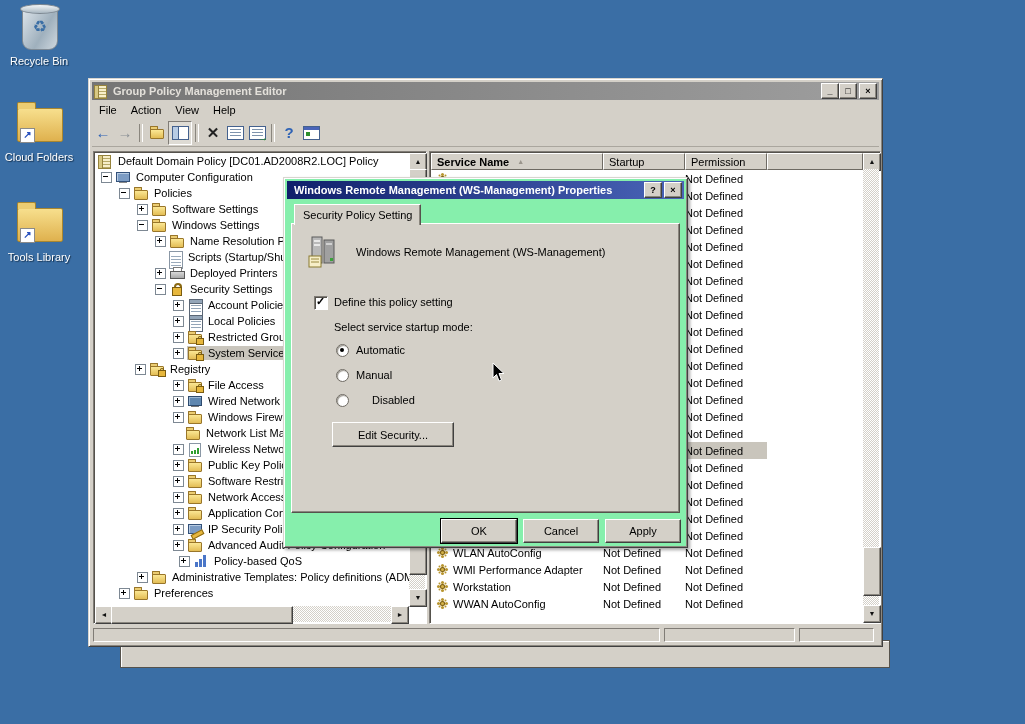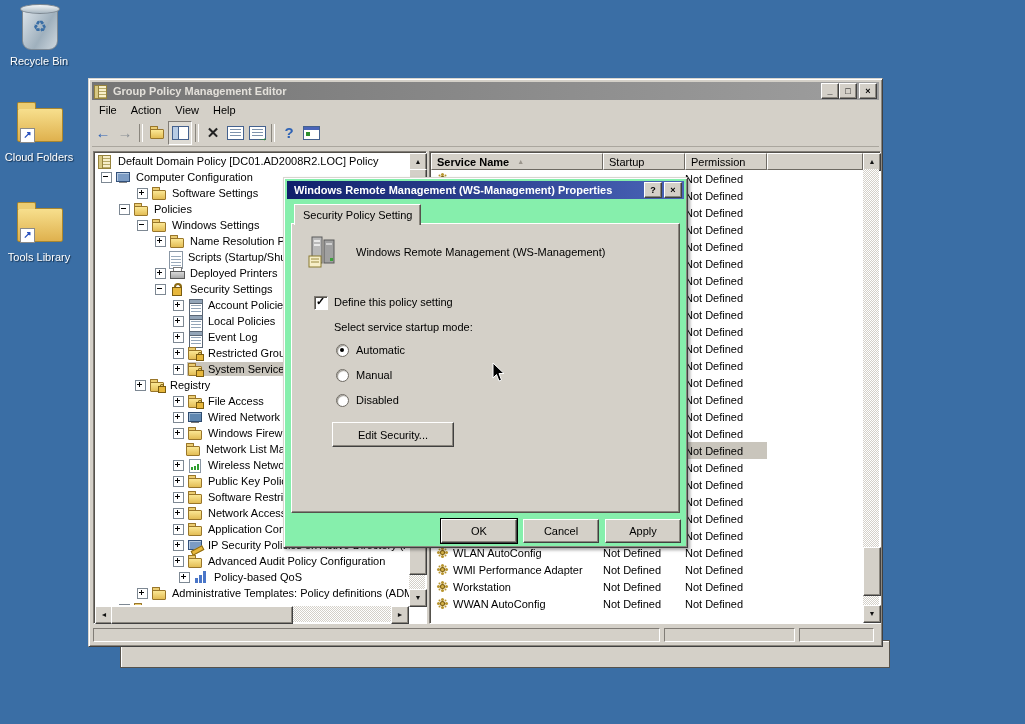--- a/index.html
+++ b/index.html
@@ -224,35 +224,35 @@
             <span class="tlabel">Default Domain Policy [DC01.AD2008R2.LOC] Policy</span>
           </span>
         </div>
         <div class="tree-row" style="padding-left: 6px;">
           <span class="expander"></span>
           <span class="sel">
             <span class="ic ic-computer"></span>
             <span class="tlabel">Computer Configuration</span>
           </span>
         </div>
-        <div class="tree-row" style="padding-left: 42px;">
-          <span class="expander plus"></span>
-          <span class="sel">
-            <span class="ic ic-folder"></span>
-            <span class="tlabel">Software Settings</span>
-          </span>
-        </div>
         <div class="tree-row" style="padding-left: 24px;">
           <span class="expander"></span>
           <span class="sel">
             <span class="ic ic-folder"></span>
             <span class="tlabel">Policies</span>
           </span>
         </div>
         <div class="tree-row" style="padding-left: 42px;">
+          <span class="expander plus"></span>
+          <span class="sel">
+            <span class="ic ic-folder"></span>
+            <span class="tlabel">Software Settings</span>
+          </span>
+        </div>
+        <div class="tree-row" style="padding-left: 42px;">
           <span class="expander"></span>
           <span class="sel">
             <span class="ic ic-folder"></span>
             <span class="tlabel">Windows Settings</span>
           </span>
         </div>
         <div class="tree-row" style="padding-left: 60px;">
           <span class="expander plus"></span>
           <span class="sel">
             <span class="ic ic-folder"></span>
@@ -285,27 +285,20 @@
           <span class="sel">
             <span class="ic ic-policydoc"></span>
             <span class="tlabel">Account Policies</span>
           </span>
         </div>
         <div class="tree-row" style="padding-left: 78px;">
           <span class="expander plus"></span>
           <span class="sel">
             <span class="ic ic-policydoc"></span>
             <span class="tlabel">Local Policies</span>
-          </span>
-        </div>
-        <div class="tree-row" style="padding-left: 78px;">
-          <span class="expander plus"></span>
-          <span class="sel">
-            <span class="ic ic-policydoc"></span>
-            <span class="tlabel">Event Log</span>
           </span>
         </div>
         <div class="tree-row" style="padding-left: 78px;">
           <span class="expander plus"></span>
           <span class="sel">
             <span class="ic ic-folder-lock">
               <span class="lockdot"></span>
             </span>
             <span class="tlabel">Restricted Groups</span>
           </span>
@@ -743,21 +736,21 @@
     <span class="dlg-label" style="left:42px;top:72px;">Define this policy setting</span>
 
     <span class="dlg-label" style="left:42px;top:97px;">Select service startup mode:</span>
 
     <div id="radio-group">
         <span class="radio checked" style="left: 44px; top: 120px;"></span>
         <span class="dlg-label" style="left: 64px; top: 120px;">Automatic</span>
         <span class="radio" style="left: 44px; top: 145px;"></span>
         <span class="dlg-label" style="left: 64px; top: 145px;">Manual</span>
         <span class="radio" style="left: 44px; top: 170px;"></span>
-        <span class="dlg-label" style="left: 64px; top: 170px;">Disabled</span>
+        <span class="dlg-label" style="left: 80px; top: 170px;">Disabled</span>
       </div>
 
     <div class="btn abs" style="left:40px;top:198px;width:120px;height:23px;">
       <span>Edit Security...</span>
     </div>
   </div>
 
   <div class="btn btn-default abs" style="left:157px;top:341px;width:74px;height:22px;justify-content:center;">
     <span>OK</span>
   </div>

